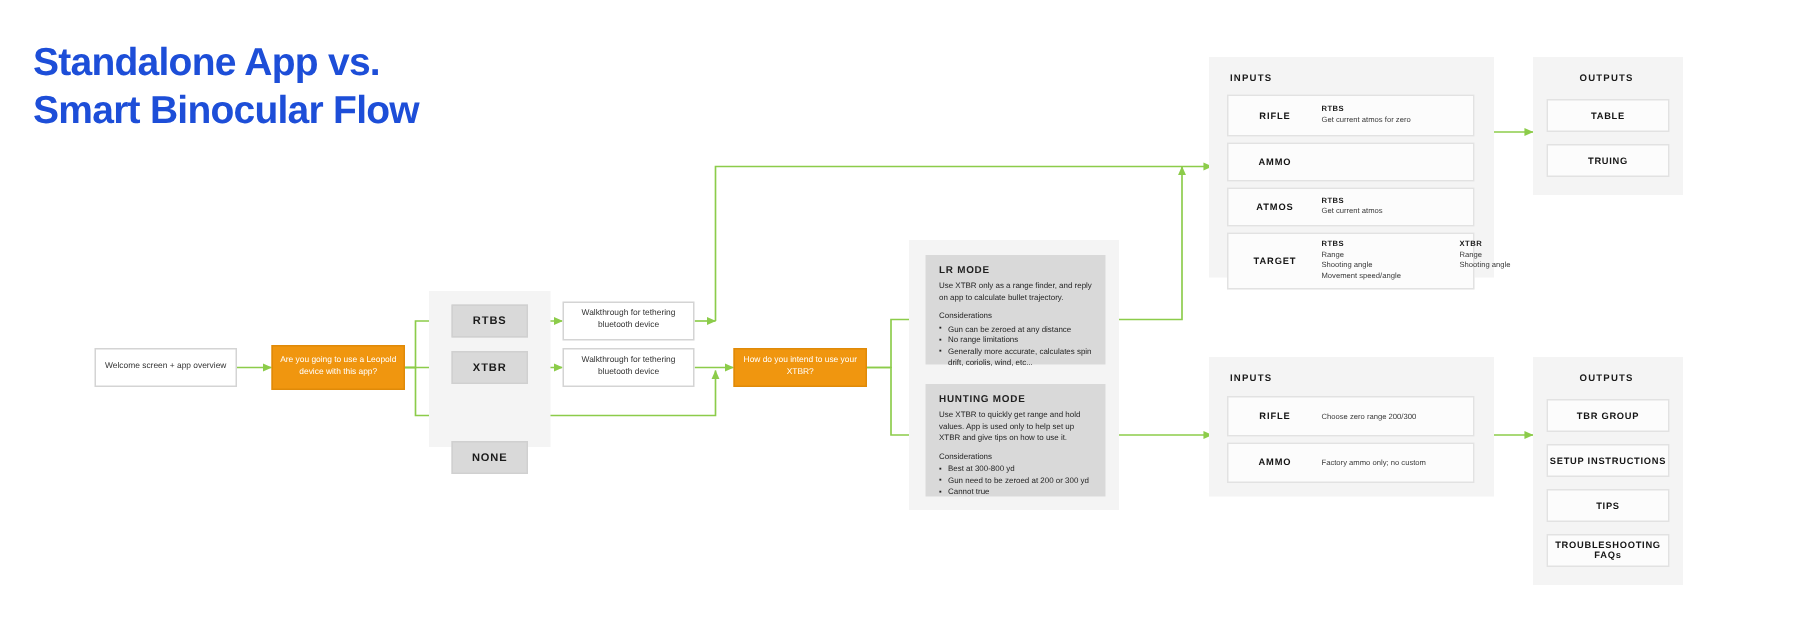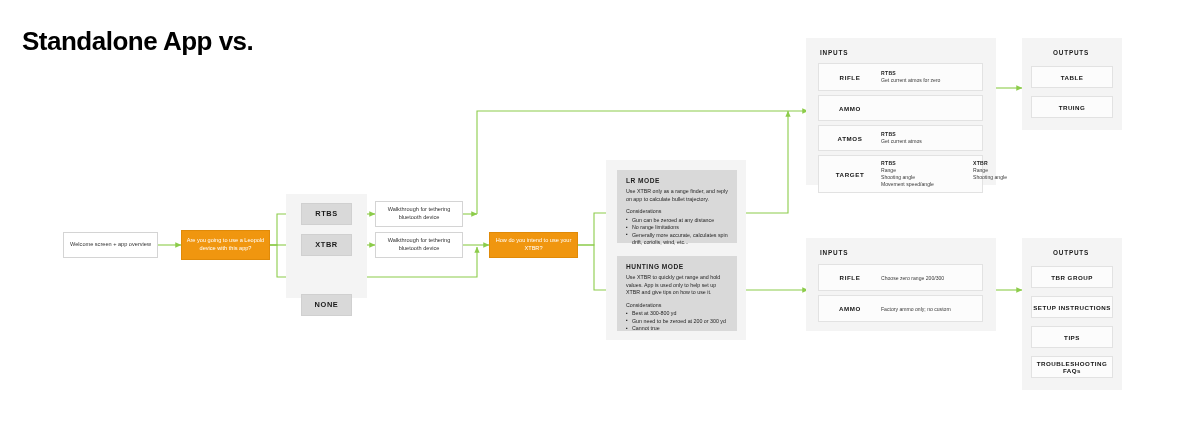--- a/index.html
+++ b/index.html
@@ -13,21 +13,21 @@
 
   
   .title {
     position: absolute;
     left: 22px; top: 26px;
     width: 460px;
     font-size: 26px;
     font-weight: 800;
     letter-spacing: -0.5px;
     line-height: 1.22;
-    color: #000000;
+    color: #1d4ed8;
   }
 
   
   .node {
     position: absolute;
     display: flex;
     align-items: center;
     justify-content: center;
     text-align: center;
     line-height: 1.35;
@@ -158,20 +158,21 @@
   
   .wires { position: absolute; left: 0; top: 0; width: 1200px; height: 428px; pointer-events: none; }
 </style>
 </head>
 <body>
 
 <div id="canvas">
 
   <div class="title">
     <div>Standalone App vs.</div>
+    <div>Smart Binocular Flow</div>
   </div>
 
   <svg class="wires" viewBox="0 0 1200 428" xmlns="http://www.w3.org/2000/svg">
     <defs>
       <marker id="arw" markerWidth="6" markerHeight="6" refX="5.2" refY="3" orient="auto" markerUnits="strokeWidth">
         <path d="M0,0.6 L5.5,3 L0,5.4 z" fill="#8ccc4a"></path>
       </marker>
     </defs>
     <g fill="none" stroke="#8ccc4a" stroke-width="1.1" marker-end="url(#arw)">
 

